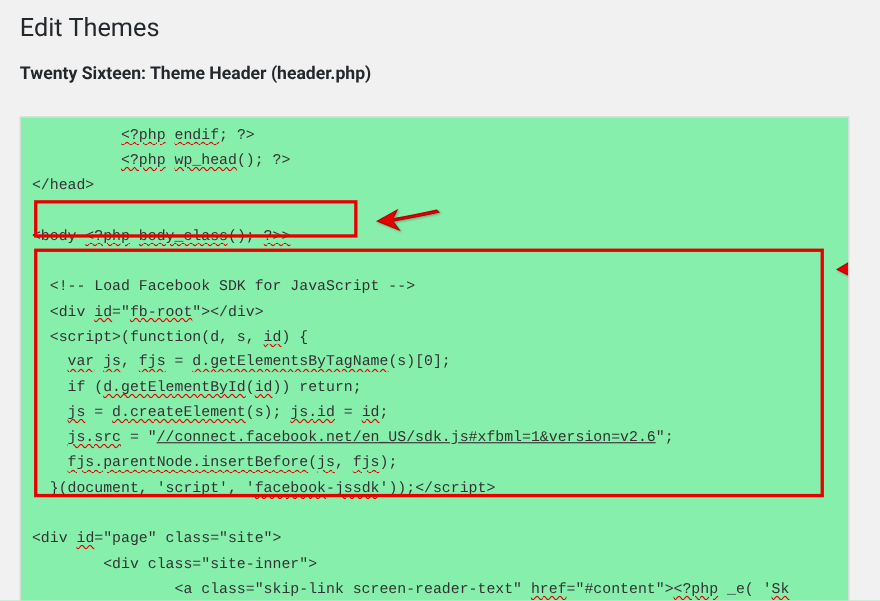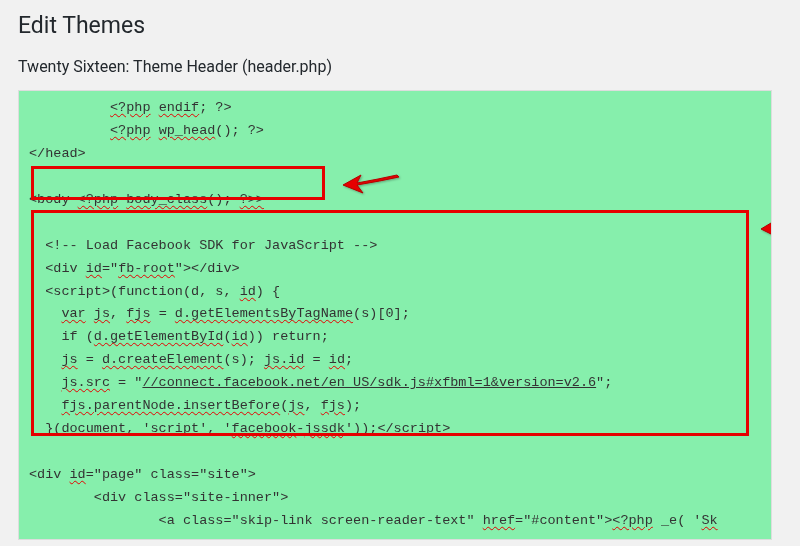--- a/index.html
+++ b/index.html
@@ -16,23 +16,23 @@
     }
     .page-title {
       font-size: 23px;
       font-weight: 400;
       color: #23282d;
       margin-bottom: 18px;
       padding-top: 2px;
     }
     .file-title {
       font-size: 16px;
-      font-weight: 400;
+      font-weight: 700;
       color: #23282d;
-      margin-bottom: 14px;
+      margin-bottom: 30px;
     }
     .editor-frame {
       background: #86efac;
       border: 1px solid #ddd;
       position: relative;
       padding: 0;
       height: 450px;
       overflow: hidden;
     }
     .code-area {

